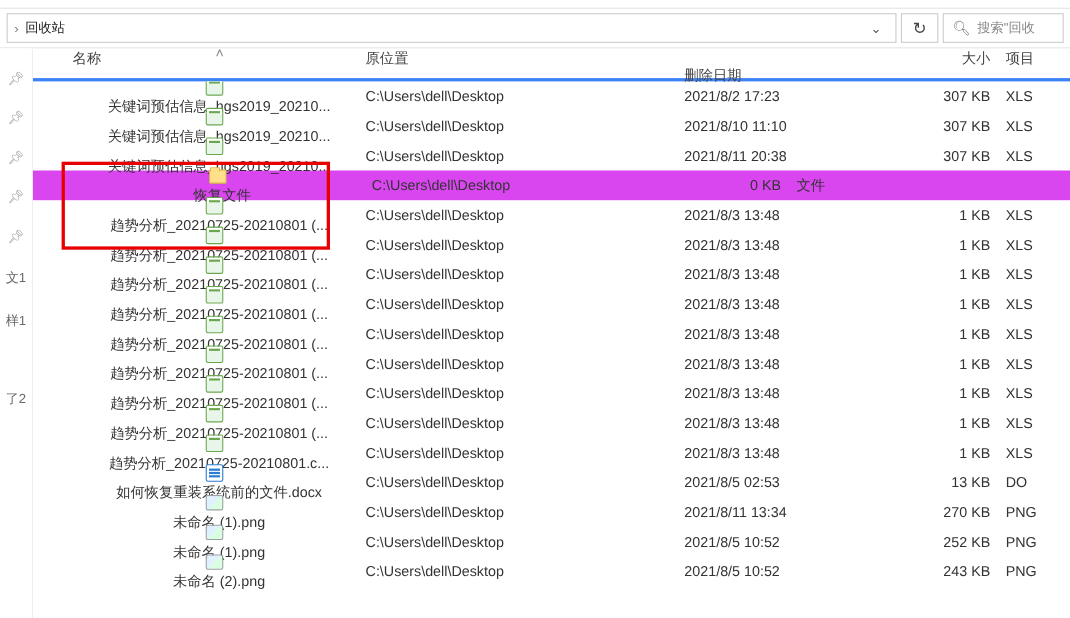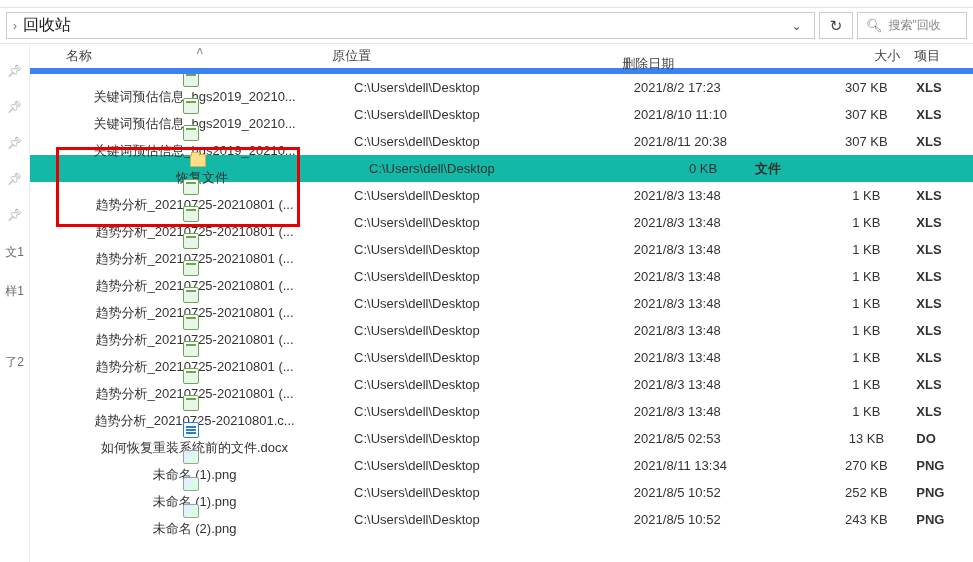--- a/index.html
+++ b/index.html
@@ -2,46 +2,46 @@
 <html><head>
 <meta charset="utf-8">
 <style>
   * { box-sizing: border-box; margin: 0; padding: 0; }
   html, body { width: 973px; height: 562px; overflow: hidden; font-family: "Microsoft YaHei", "Segoe UI", sans-serif; font-size: 12px; color: #333; background: #fff; }
   .win { display: flex; flex-direction: column; width: 100%; height: 100%; }
   .topbar { height: 8px; background: #fff; border-bottom: 1px solid #e5e5e5; }
   .addr-row { display: flex; align-items: stretch; height: 36px; border-bottom: 1px solid #e5e5e5; }
   .addr-bar { flex: 1; display: flex; align-items: center; border: 1px solid #ccc; margin: 4px 4px 4px 6px; padding: 0 6px; background: #fff; }
   .addr-bar .chev { color: #7a7a7a; font-size: 12px; margin-right: 6px; }
-  .addr-bar .title { font-size: 16px; color: #222; }
+  .addr-bar .title { font-size: 12px; color: #222; }
   .addr-down { width: 24px; display:flex; align-items:center; justify-content:center; color:#555; border-left:1px solid transparent; }
   .refresh { width: 34px; display:flex; align-items:center; justify-content:center; border:1px solid #ccc; margin:4px 4px 4px 0; color:#444; font-size:15px; }
   .search { flex: 0 0 110px; display:flex; align-items:center; border:1px solid #ccc; margin:4px 6px 4px 0; padding:0 8px; color:#888; overflow:hidden; white-space:nowrap; }
   .search .sicon { margin-right: 6px; color:#777; font-size:13px; }
   .main { flex:1; display:flex; min-height:0; }
   .side { width: 30px; background:#fff; border-right:1px solid #eee; display:flex; flex-direction:column; align-items:center; padding-top: 20px; gap: 22px; color:#6a6a6a; font-size:12px; }
   .side .pin { width:14px; height:14px; display:flex; align-items:center; justify-content:center; color:#9aa0a6; }
   .content { flex:1; display:flex; flex-direction:column; min-width:0; }
-  .headers { display:flex; height:30px; align-items:center; border-bottom:6px solid #3b82f6; color:#444; font-size:13px; padding-left:36px; position:relative; user-select:none; }
+  .headers { display:flex; height:30px; border-bottom:3px solid #3b82f6; color:#444; font-size:13px; padding-left:36px; position:relative; user-select:none; }
   .headers > .col { position:relative; }
   .col-name { width: 272px; }
   .col-loc  { width: 296px; }
   .col-date { width: 208px; margin-top: 16px; }
   .col-size { width: 90px; text-align:right; padding-right:14px; }
   .col-type { width: 60px; }
   .sort-arrow { position:absolute; top:-3px; left:130px; color:#888; font-size:13px; }
   .list { flex:1; overflow:hidden; }
   .row { display:flex; align-items:center; height:27px; padding-left:36px; font-size:13px; color:#333; white-space:nowrap; }
-  .row.selected { background:#14b8a6; }
+  .row.selected { background:#d946ef; }
   .row .icon { width:18px; height:18px; margin-right:8px; flex-shrink:0; display:flex; align-items:center; justify-content:center; }
   .row .c-name { width:272px; overflow:hidden; text-overflow:ellipsis; display:flex; align-items:center;flex-direction:column; }
-  .row .c-loc  { width:296px; overflow:hidden; text-overflow:ellipsis; color:#333;margin-left:31px; }
+  .row .c-loc  { width:296px; overflow:hidden; text-overflow:ellipsis; color:#333; }
   .row .c-date { width:208px; }
-  .row .c-size { width:90px; text-align:center; padding-right:14px; }
-  .row .c-type { width:60px; overflow:hidden;font-weight:bold; }
+  .row .c-size { width:90px; text-align:right; padding-right:14px; }
+  .row .c-type { width:60px; overflow:hidden; }
   .highlight-box { position:absolute; border:3px solid #e60000; pointer-events:none; z-index:50; }
 
   
   .ic-xls { width:16px; height:16px; border:1px solid #6aa84f; border-radius:2px; background:linear-gradient(#fff 30%, #e8f5e9 30%); position:relative; }
   .ic-xls:before { content:""; position:absolute; left:2px; right:2px; top:2px; height:2px; background:#6aa84f; }
   .ic-folder { width:16px; height:13px; background:#ffe08a; border:1px solid #d8b247; border-radius:1px; position:relative; top:1px; }
   .ic-folder:before { content:""; position:absolute; top:-3px; left:0; width:7px; height:3px; background:#ffe08a; border:1px solid #d8b247; border-bottom:none; border-radius:1px 1px 0 0; }
   .ic-doc { width:16px; height:16px; border:1px solid #2b7cd3; border-radius:2px; background:#fff; position:relative; }
   .ic-doc:before { content:""; position:absolute; left:2px; right:2px; top:3px; height:2px; background:#2b7cd3; box-shadow:0 3px 0 #2b7cd3, 0 6px 0 #2b7cd3; }
   .ic-png { width:16px; height:14px; border:1px solid #9aa0a6; border-radius:2px; background:linear-gradient(135deg,#e0f2ff 50%,#d9ffe0 50%); }

